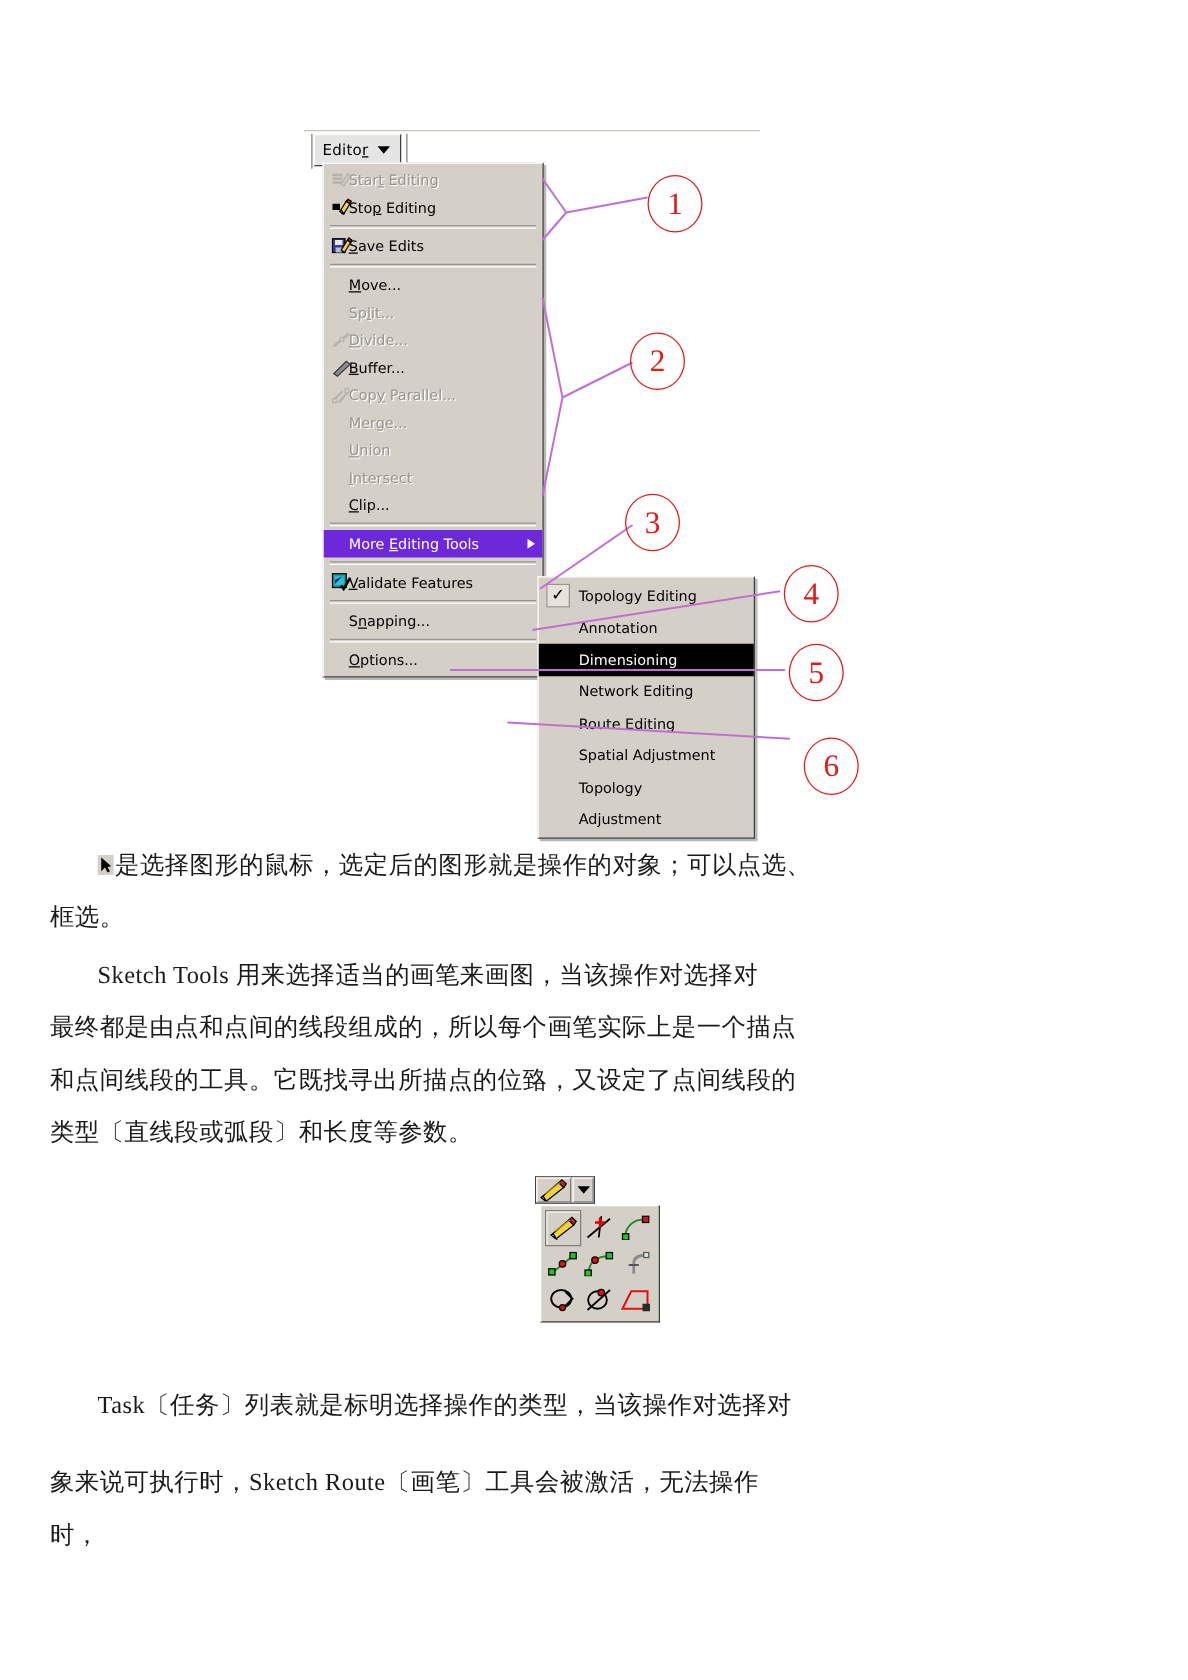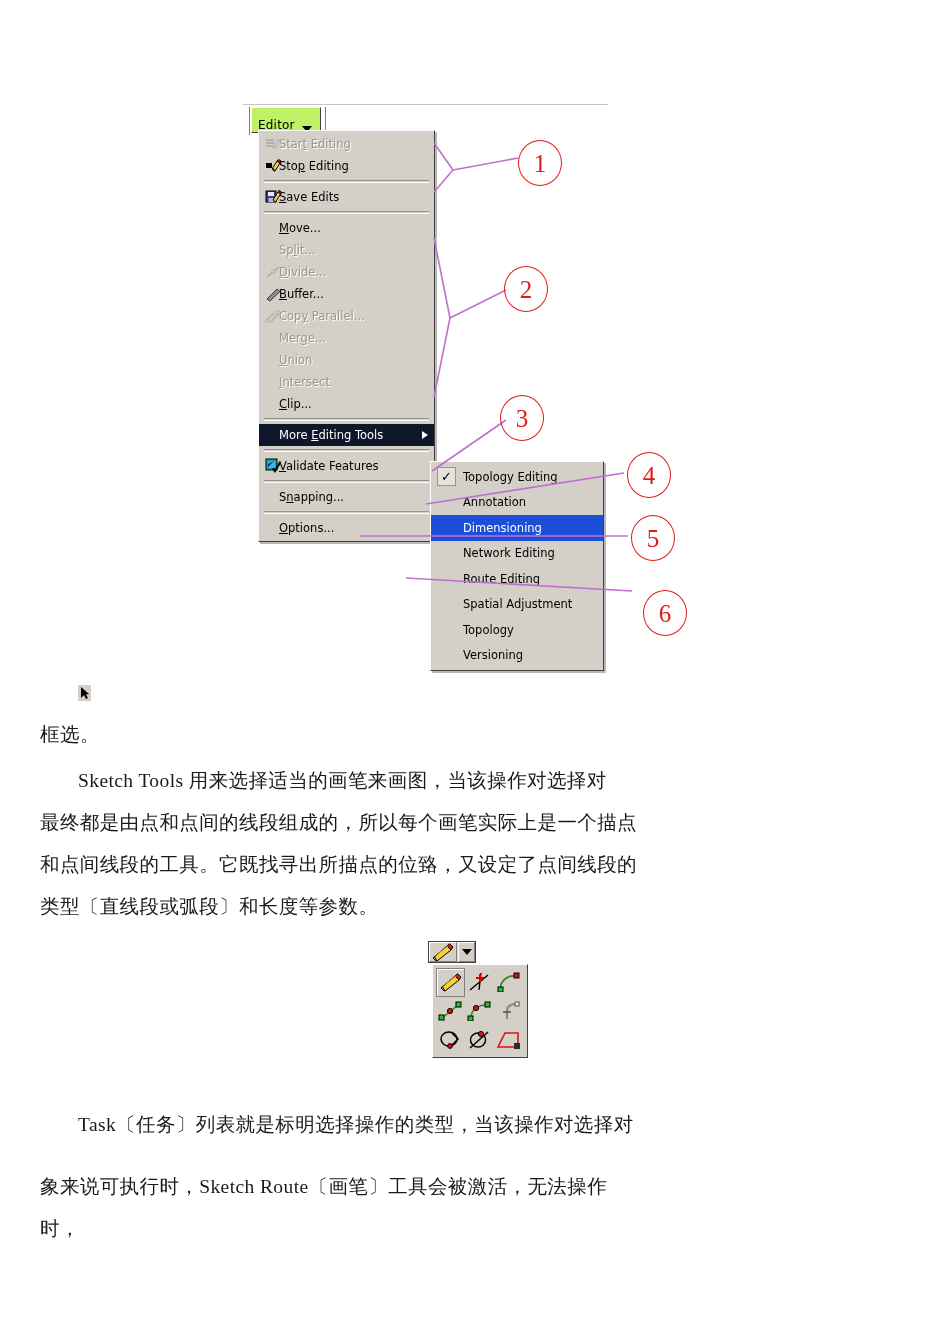--- a/index.html
+++ b/index.html
@@ -16,23 +16,23 @@
   .toolbar{
     position:absolute;left:243px;top:104px;width:365px;height:32px;
     background:#ffffff;border-top:1px solid #c8c4bc;
   }
   .tb-grip{
     position:absolute;left:0px;top:2px;width:5px;height:28px;
     border-left:1px solid #ffffff;border-right:1px solid #808080;
   }
   .editor-btn{
     position:absolute;left:8px;top:2px;width:70px;height:26px;
-    background:#bef264;border:1px solid #ffffff;border-right-color:#404040;border-bottom-color:#404040;
+    background:#e5e5e5;border:1px solid #ffffff;border-right-color:#404040;border-bottom-color:#404040;
     font-family:"DejaVu Sans", sans-serif;font-size:12px;color:#000;
-    display:flex;align-items:flex-end;padding-left:6px;box-sizing:border-box;
+    display:flex;align-items:center;padding-left:6px;box-sizing:border-box;
   }
   .editor-btn .lbl{letter-spacing:.2px;}
   .editor-btn .lbl u{text-decoration:underline;}
   .editor-btn .arrow{
     margin-left:7px;width:0;height:0;border-left:5px solid transparent;
     border-right:5px solid transparent;border-top:6px solid #000;
   }
   .tb-sep{
     position:absolute;left:82px;top:2px;width:4px;height:26px;
     border-left:1px solid #808080;border-right:1px solid #ffffff;
@@ -51,21 +51,21 @@
     box-shadow:2px 2px 0 rgba(0,0,0,.28);
     font-family:"DejaVu Sans", sans-serif;font-size:11.5px;
     padding:2px 0 2px 0;
     z-index:5;
   }
   .mi{
     position:relative;height:22px;display:flex;align-items:center;
     padding-left:20px;color:#000;white-space:nowrap;box-sizing:border-box;
   }
   .mi.disabled{color:#9a968f;text-shadow:1px 1px 0 #ffffff;}
-  .mi.sel{background:#0f172a;color:#ffffff;text-shadow:none;align-items:center;}
+  .mi.sel{background:#6d28d9;color:#ffffff;text-shadow:none;align-items:center;}
   .mi u{text-decoration:underline;}
   .msep{height:1px;margin:3px 5px;border-top:1px solid #9a968f;border-bottom:1px solid #ffffff;}
   .mi .ico{position:absolute;left:6px;top:3px;width:17px;height:16px;}
   .mi .subarrow{
     position:absolute;right:6px;top:7px;width:0;height:0;
     border-top:4px solid transparent;border-bottom:4px solid transparent;border-left:6px solid #000;
   }
   .mi.sel .subarrow{border-left-color:#ffffff;}
 
   
@@ -76,21 +76,21 @@
     border-top-color:#ffffff;border-left-color:#ffffff;
     border-right-color:#404040;border-bottom-color:#404040;
     box-shadow:2px 2px 0 rgba(0,0,0,.28);
     font-family:"DejaVu Sans", sans-serif;font-size:11.5px;
     padding:2px 0;z-index:6;
   }
   .smi{
     position:relative;height:25.5px;display:flex;align-items:center;
     padding-left:32px;color:#000;white-space:nowrap;box-sizing:border-box;
   }
-  .smi.sel{background:#1d4ed8;color:#ffffff;}
+  .smi.sel{background:#000000;color:#ffffff;}
   .smi .chk{
     position:absolute;left:6px;top:3px;width:19px;height:19px;
     background:#e6e3dc;border:1px solid #9a968f;box-sizing:border-box;
     display:flex;align-items:center;justify-content:center;
     font-size:13px;line-height:1;color:#000;
   }
 
   
   #annots{position:absolute;left:0;top:0;width:950px;height:690px;z-index:9;pointer-events:none;}
   .num{
@@ -310,21 +310,21 @@
     <div class="smi">
       <span>Route Editing</span>
     </div>
     <div class="smi">
       <span>Spatial Adjustment</span>
     </div>
     <div class="smi">
       <span>Topology</span>
     </div>
     <div class="smi">
-      <span>Versioning</span>
+      <span>Adjustment</span>
     </div>
   </div>
 
   <svg id="annots">
     <g stroke="#c06fd0" stroke-width="1.6" fill="none">
 
       <path d="M434 143 L453 170"></path>
       <path d="M434 192 L453 170"></path>
       <path d="M453 170 L518 158"></path>
 
@@ -367,21 +367,21 @@
     <span>6</span>
   </div>
 </div>
 
 <div class="para indent" style="top:672px;">
   <span class="cursor-glyph">
     <svg width="13" height="16" viewBox="0 0 13 16">
         <rect width="13" height="16" fill="#d4d0c8"></rect>
         <path d="M3 2 L3 13 L6 10 L8 14 L10 13 L8 9.5 L11 9 Z" fill="#000"></path>
       </svg>
-  </span>
+  </span><span>是选择图形的鼠标，选定后的图形就是操作的对象；可以点选、</span>
 </div>
 <div class="para" style="top:714px;">
   <span>框选。</span>
 </div>
 
 <div class="para indent" style="top:760px;">
   <span>Sketch Tools 用来选择适当的画笔来画图，当该操作对选择对</span>
 </div>
 <div class="para" style="top:802px;">
   <span>最终都是由点和点间的线段组成的，所以每个画笔实际上是一个描点</span>

